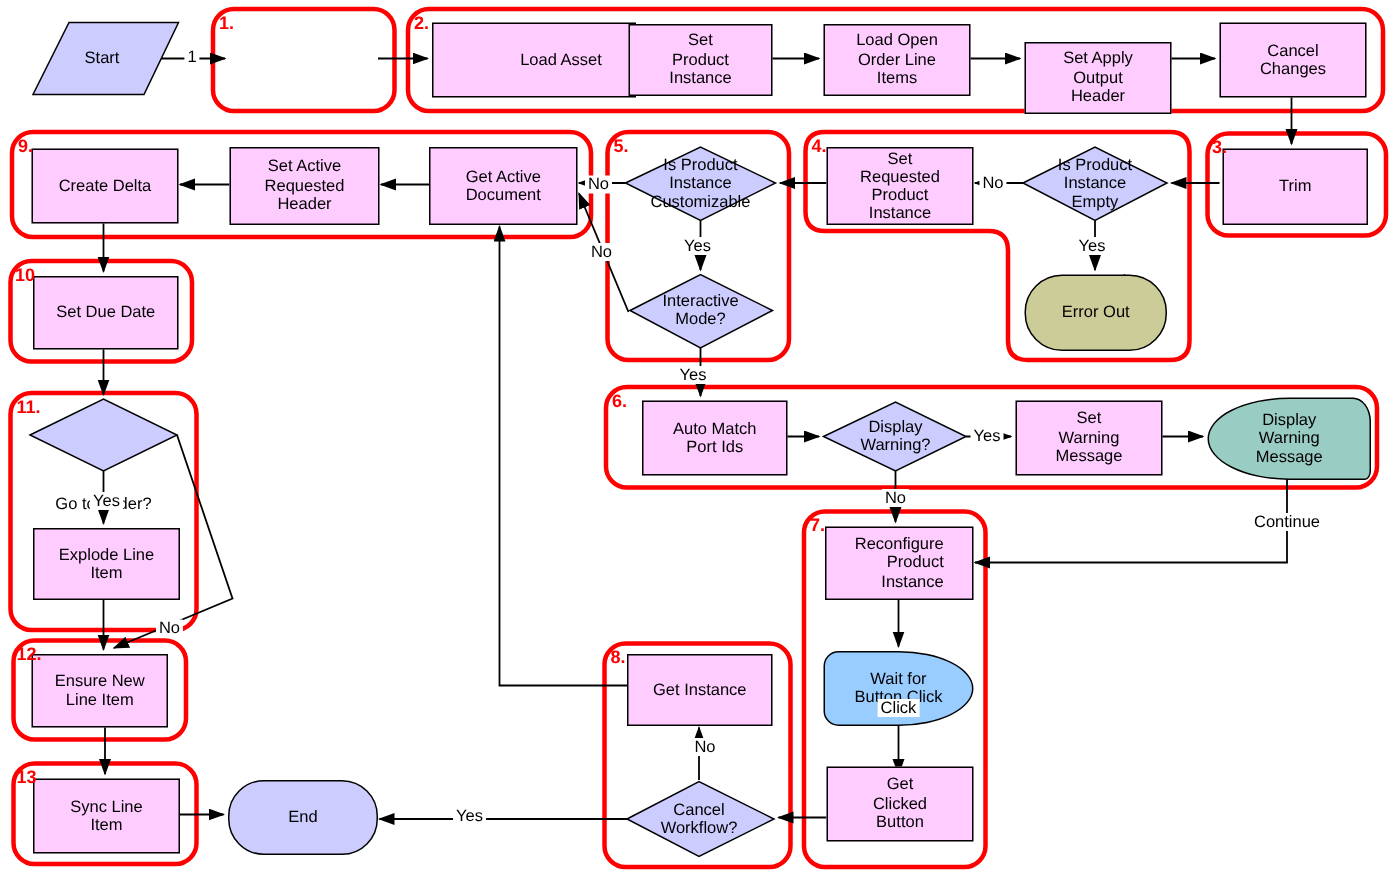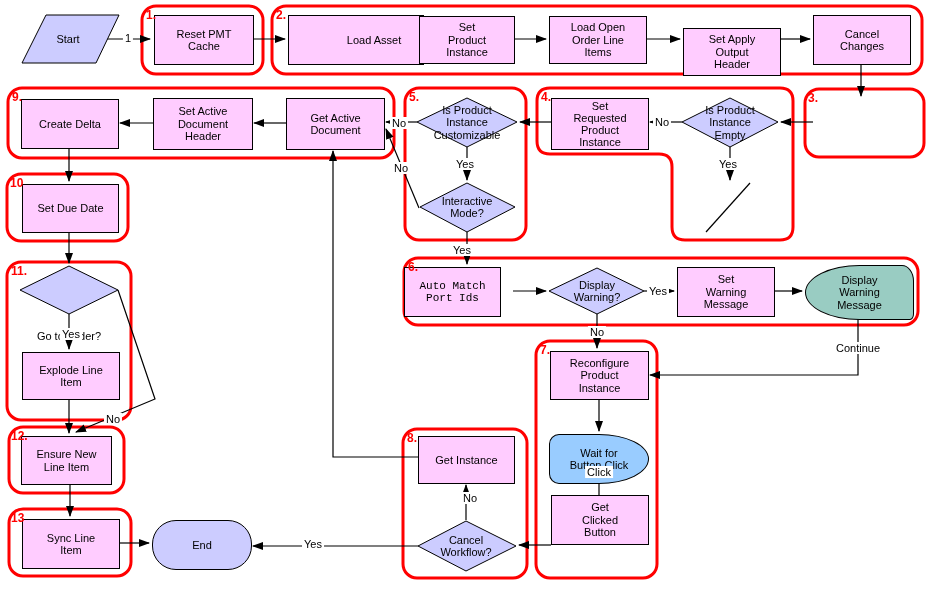--- a/index.html
+++ b/index.html
@@ -115,66 +115,66 @@
   <div class="group-label" style="left:408px;top:261px;">6.</div>
   <div class="group-label" style="left:540px;top:344px;">7.</div>
   <div class="group-label" style="left:407px;top:432px;">8.</div>
   <div class="group-label" style="left:12px;top:91px;">9.</div>
   <div class="group-label" style="left:10px;top:177px;">10</div>
   <div class="group-label" style="left:11px;top:265px;">11.</div>
   <div class="group-label" style="left:11px;top:430px;">12.</div>
   <div class="group-label" style="left:11px;top:512px;">13</div>
 
   <div class="overlay" style="left:32px;top:27px;width:72px;height:24px;">Start</div>
-  <div class="node proc" style="left:154px;top:15px;width:98px;height:48px;">Reset PMT
-Cache</div>
   <div class="node proc" style="left:288px;top:15px;width:98px;height:48px;padding-left:36px;">Load Asset</div>
   <div class="node proc" style="left:419px;top:16px;width:94px;height:46px;">Set
 Product
 Instance</div>
   <div class="node proc" style="left:549px;top:16px;width:96px;height:46px;">Load Open
 Order Line
 Items</div>
   <div class="node proc" style="left:683px;top:16px;width:96px;height:46px;margin-top:12px;">Set Apply
 Output
 Header</div>
   <div class="node proc" style="left:813px;top:15px;width:96px;height:48px;">Cancel
 Changes</div>
+  <div class="node proc" style="left:815px;top:99px;width:95px;height:49px;">Trim</div>
   <div class="node proc" style="left:551px;top:98px;width:96px;height:50px;line-height:12px;">Set
 Requested
 Product
 Instance</div>
+  <div class="node error" style="left:683px;top:183px;width:93px;height:49px;">Error Out</div>
   <div class="node proc" style="left:286px;top:98px;width:97px;height:50px;">Get Active
 Document</div>
   <div class="node proc" style="left:153px;top:98px;width:98px;height:50px;">Set Active
-Document
+Requested
 Header</div>
   <div class="node proc" style="left:21px;top:99px;width:96px;height:48px;">Create Delta</div>
   <div class="node proc" style="left:22px;top:184px;width:95px;height:47px;">Set Due Date</div>
   <div class="node proc" style="left:22px;top:352px;width:96px;height:46px;">Explode Line
 Item</div>
   <div class="node proc" style="left:21px;top:436px;width:89px;height:47px;text-align:center;">Ensure New
 Line Item</div>
   <div class="node proc" style="left:22px;top:519px;width:96px;height:48px;">Sync Line
 Item</div>
   <div class="node terminator" style="left:152px;top:520px;width:98px;height:48px;">End</div>
-  <div class="node proc" style="left:404px;top:267px;width:95px;height:48px;font-family:Liberation Mono, monospace;">Auto Match
+  <div class="node proc" style="left:428px;top:267px;width:95px;height:48px;">Auto Match
 Port Ids</div>
   <div class="node proc" style="left:677px;top:267px;width:96px;height:48px;">Set
 Warning
 Message</div>
   <div class="node display" style="left:805px;top:265px;width:107px;height:53px;">Display
 Warning
 Message</div>
-  <div class="node proc" style="left:550px;top:351px;width:97px;height:47px;">Reconfigure
+  <div class="node proc" style="left:550px;top:351px;width:97px;height:47px;text-align:right;">Reconfigure
 Product
 Instance</div>
   <div class="node wait" style="left:549px;top:434px;width:98px;height:48px;">Wait for
 Button Click</div>
-  <div class="node proc" style="left:551px;top:495px;width:96px;height:48px;">Get
+  <div class="node proc" style="left:551px;top:511px;width:96px;height:48px;">Get
 Clicked
 Button</div>
   <div class="node proc" style="left:418px;top:436px;width:95px;height:46px;">Get Instance</div>
 
   <div class="overlay" style="left:680px;top:103px;width:100px;height:39px;">Is Product
 Instance
 Empty</div>
   <div class="overlay" style="left:417px;top:103px;width:100px;height:39px;">Is Product
 Instance
 Customizable</div>

